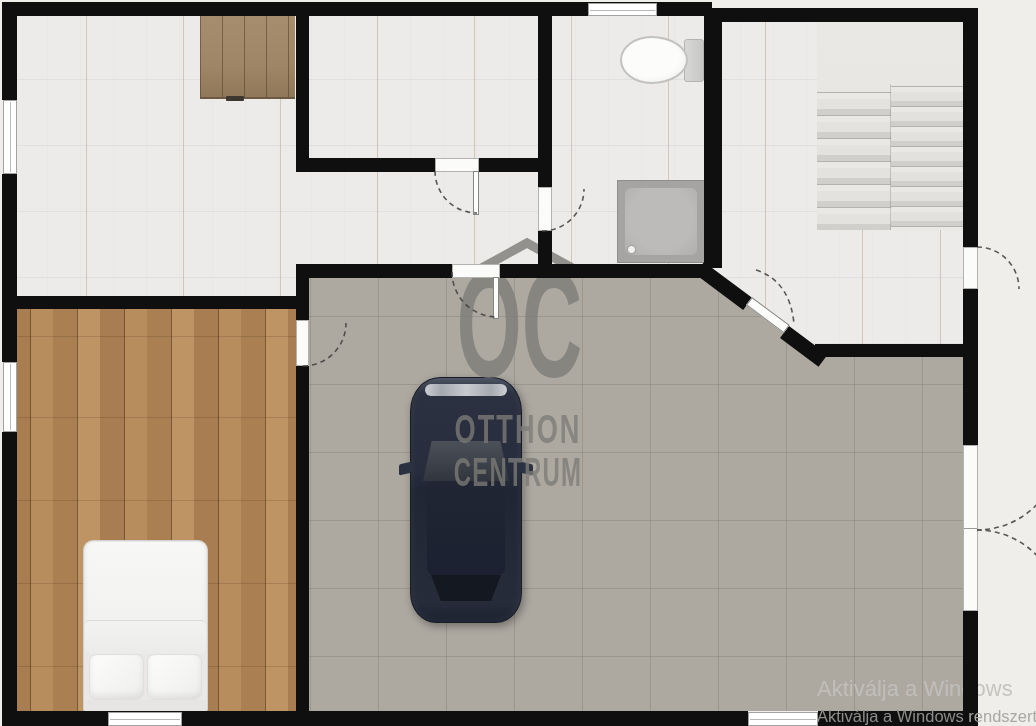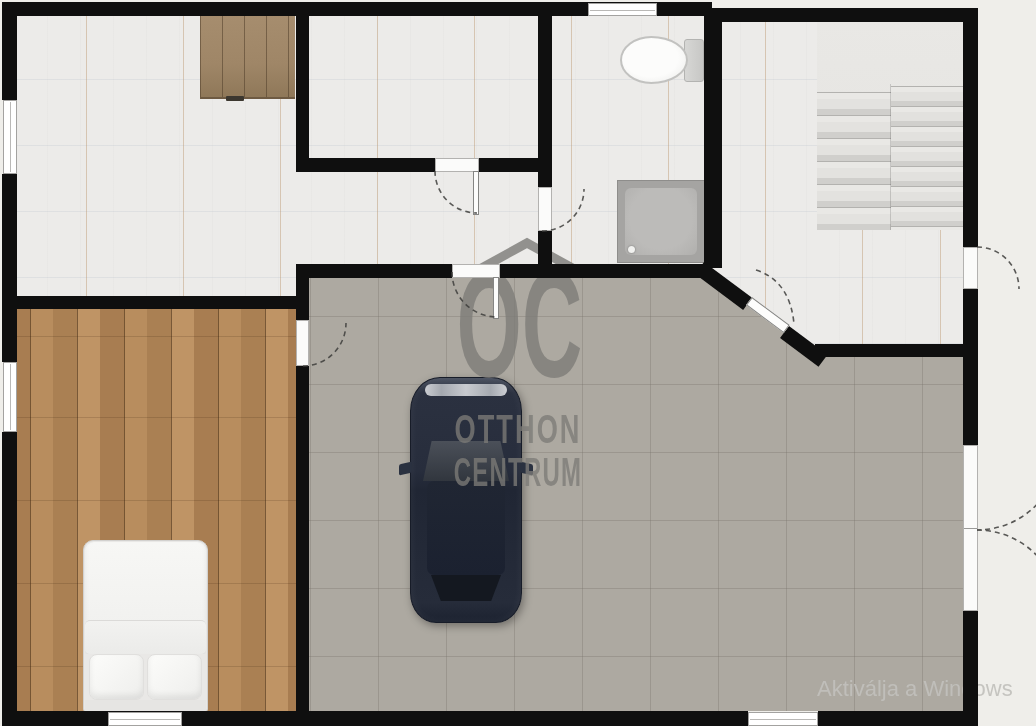--- a/index.html
+++ b/index.html
@@ -177,14 +177,17 @@
       <path d="M 542 231 A 42 42 0 0 0 584 189"></path>
       <path d="M 452 272 A 45 45 0 0 0 497 317"></path>
       <path d="M 303 366 A 43 43 0 0 0 346 323"></path>
       <path d="M 756 270 Q 790 281 794 324"></path>
       <path d="M 977 247 A 42 42 0 0 1 1019 289"></path>
       <path d="M 1060 447 A 83 83 0 0 1 977 530"></path>
       <path d="M 977 530 A 83 83 0 0 1 1060 613"></path>
     </g>
   </svg>
 
+  <div class="os-wm" style="left:817px;top:707px;z-index:30;font-size:16.5px;font-weight:500;">
+    <span style="color:#8e8d8b;">Aktiválja a Windows</span><span style="color:#a9a8a4;"> rendszert</span>
+  </div>
 
 </div>
 
 </body></html>

